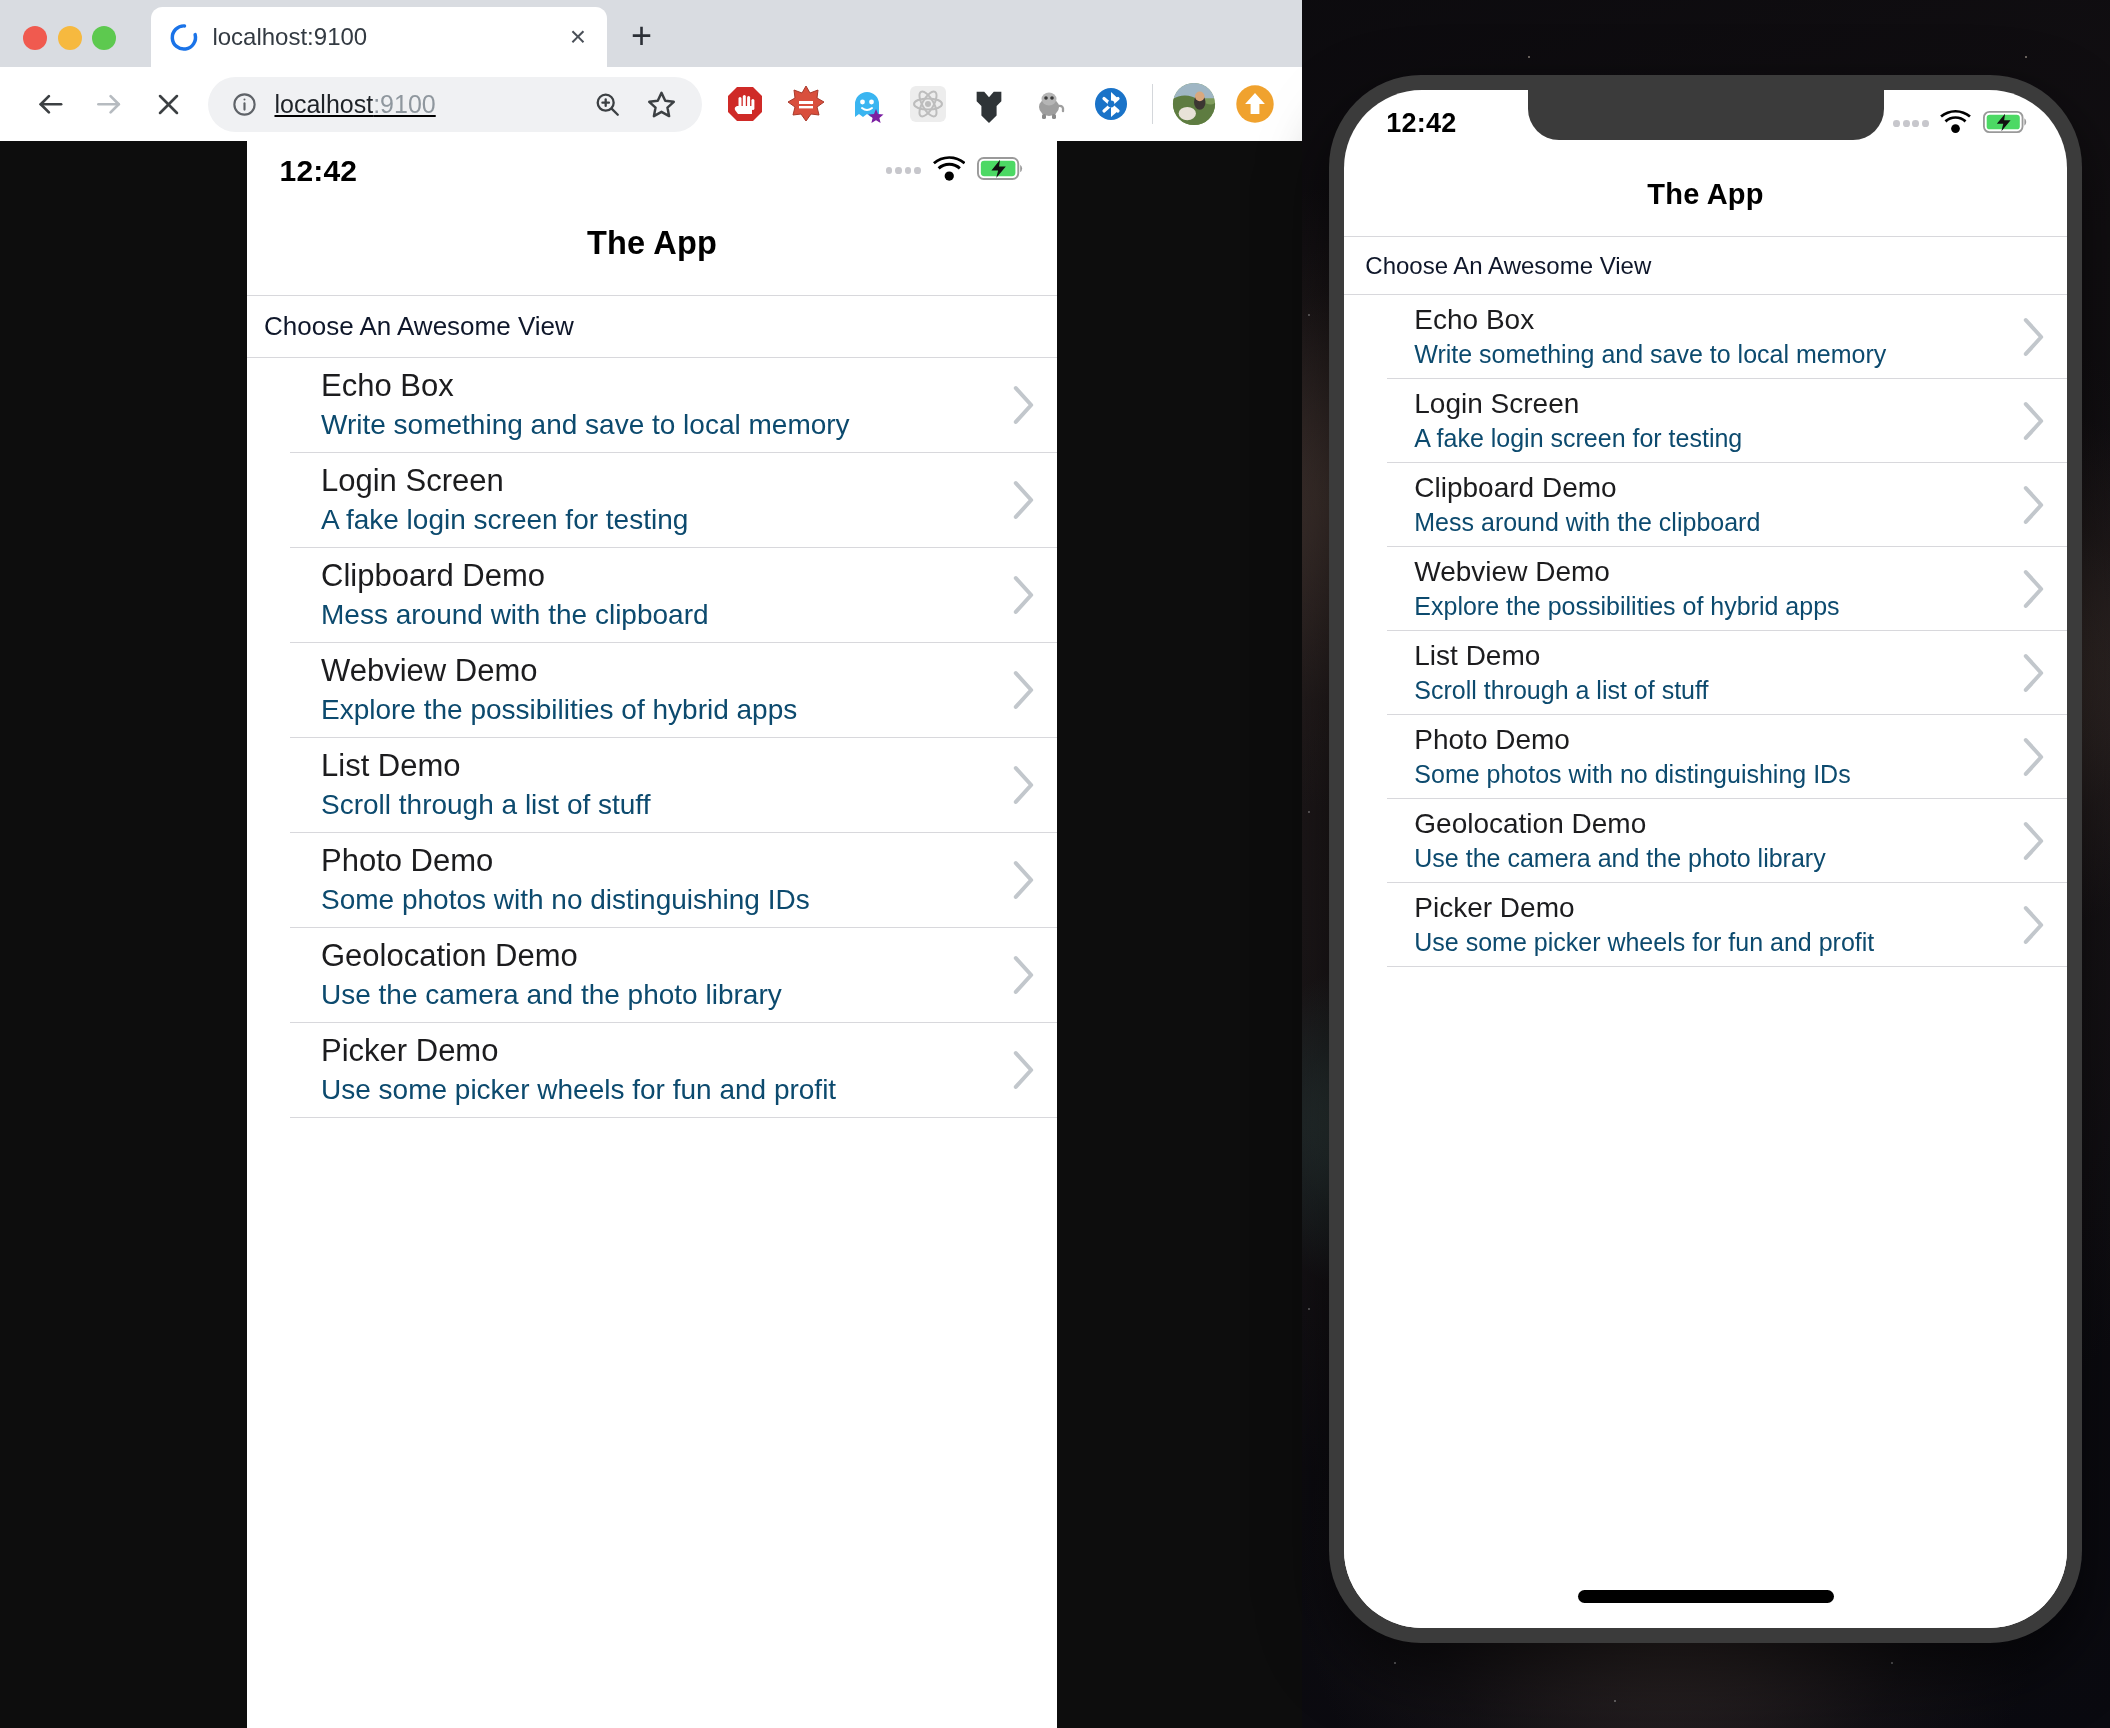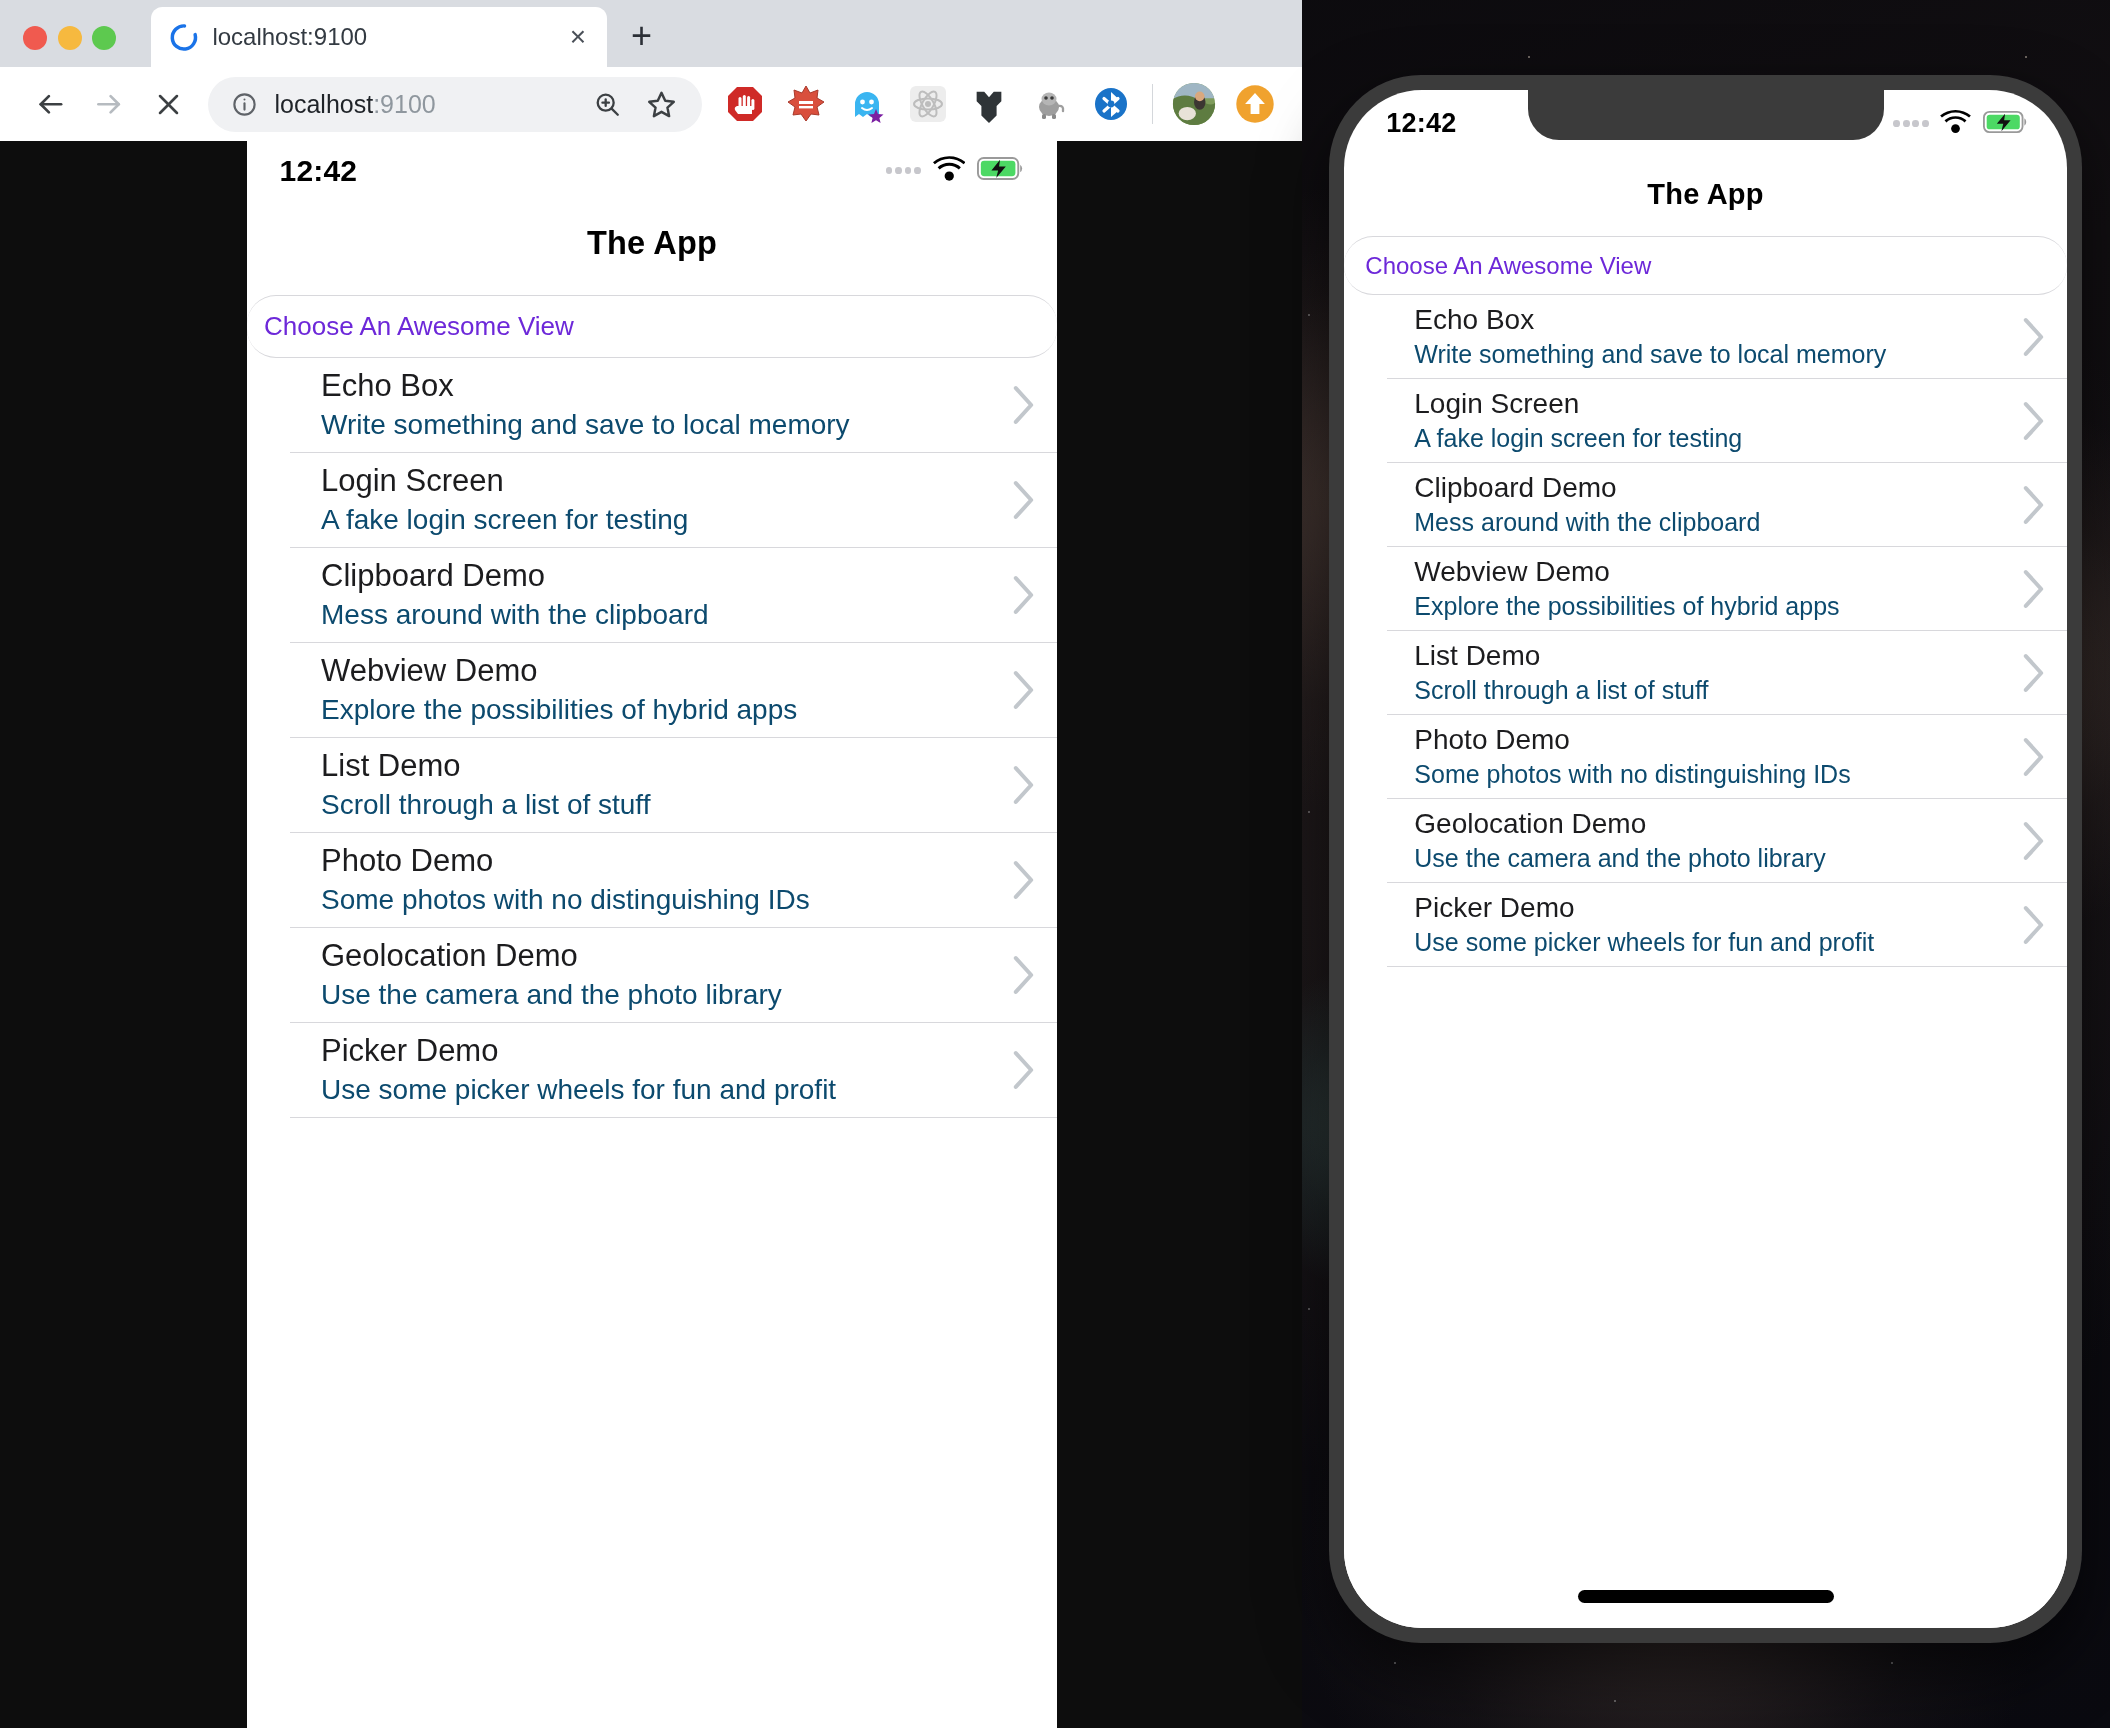--- a/index.html
+++ b/index.html
@@ -51,20 +51,21 @@
 
   
   #browser-window {
     position: absolute;
     left: 0;
     top: 0;
     width: 1302px;
     height: 1728px;
     background: #ffffff;
     overflow: hidden;
+    text-decoration: underline;
   }
 
   .tabstrip {
     height: 67px;
     background: #d9dce1;
     display: flex;
     align-items: flex-end;
     padding-left: 17px;
     position: relative;
   }
@@ -211,26 +212,25 @@
   .sig-dots i { display:block; width: 6.7px; height: 6.7px; border-radius: 50%; background: #c7c7cc; }
 
   .nav-title {
     text-align: center;
     font-weight: bold;
     color: #000;
     letter-spacing: 0.2px;
   }
 
   .section-header {
-    color: #6d28d9;
+    color: #0f172a;
     border-top: 1px solid #d8d8dc;
     border-bottom: 1px solid #d8d8dc;
     display: flex;
     align-items: center;
-    border-radius: 29px;
   }
 
   .list-row {
     display: flex;
     align-items: center;
     border-bottom: 1px solid #d8d8dc;
     background: #fff;
     cursor: pointer;
     margin-left: 43px;
   }

